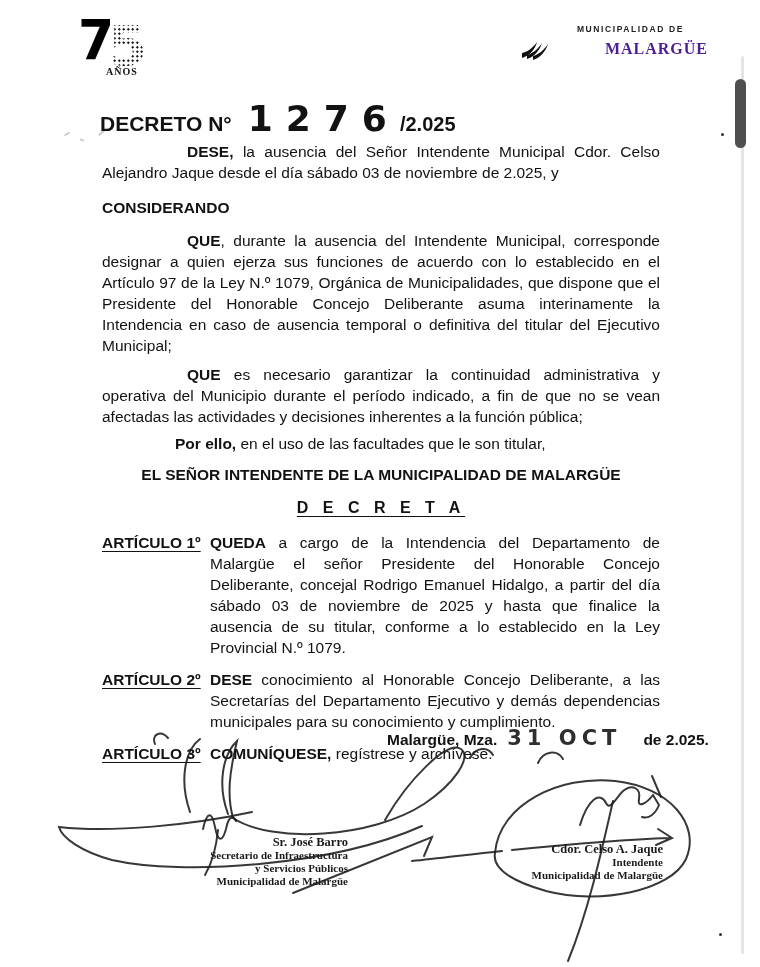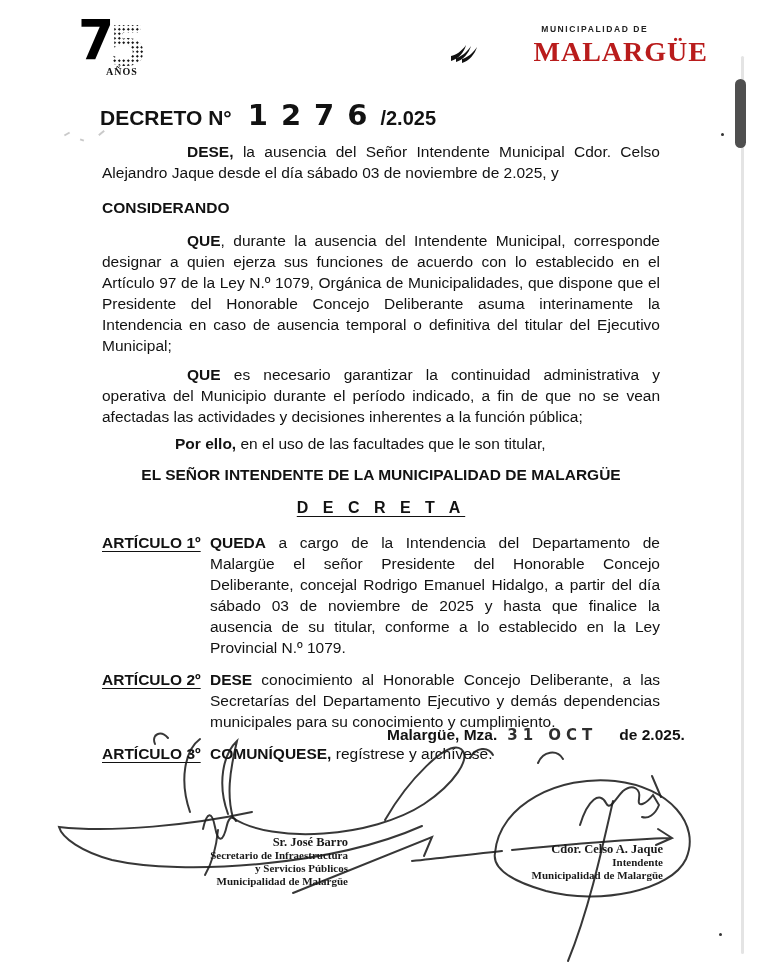--- a/index.html
+++ b/index.html
@@ -14,43 +14,43 @@
   .anniv-d5{
     font:900 56px/56px "DejaVu Sans",sans-serif;margin-left:-6px;margin-top:4px;
     background:radial-gradient(circle,#000 33%,transparent 40%) 0 0/4.5px 4.5px;
     -webkit-background-clip:text;background-clip:text;color:transparent;
   }
   .anniv-label{font:700 10px "Liberation Serif",serif;letter-spacing:1px;color:#111;margin:-8px 0 0 28px;}
   .muni{position:absolute;right:52px;top:24px;text-align:center;}
   .muni-small{font-size:8.5px;font-weight:600;letter-spacing:1.6px;color:#222;margin-left:34px;}
   .muni-row{display:flex;align-items:center;gap:5px;margin-top:2px;}
   .wing{width:34px;height:26px;}
-  .muni-name{font-family:"Liberation Serif",serif;font-weight:700;font-size:28px;letter-spacing:1px;color:#b91c1c;margin-left:47px;}
+  .muni-name{font-family:"Liberation Serif",serif;font-weight:700;font-size:16px;letter-spacing:1px;color:#4c1d95;margin-left:47px;}
   
   .doc-title{position:absolute;left:100px;top:98px;display:flex;align-items:baseline;}
   .t-label{font-size:21px;font-weight:bold;}
-  .t-number{font-family:"DejaVu Sans",sans-serif;font-weight:700;font-size:29px;letter-spacing:13px;margin-left:16px;}
+  .t-number{font-family:"DejaVu Sans",sans-serif;font-weight:700;font-size:36px;letter-spacing:13px;margin-left:16px;}
   .t-year{font-size:20px;font-weight:bold;margin-left:0px;}
   
   .doc-body{position:absolute;left:102px;top:141px;width:558px;font-size:15.5px;line-height:21px;}
   .par{margin:0 0 14px;text-align:justify;text-indent:85px;}
   .lead{font-weight:bold;}
   .considerando{font-weight:bold;margin:0 0 12px;}
   .que1{margin-bottom:8px;}
   .que2{margin-bottom:6px;}
   .porello{margin:0 0 10px;text-indent:73px;}
   .authority{text-align:center;font-weight:bold;margin:0 0 12px;}
   .decreta{text-align:center;margin:0 0 14px;}
   .decreta span{font-weight:bold;font-size:16px;letter-spacing:5px;text-decoration:underline;text-underline-offset:3px;}
   .article{display:flex;margin-bottom:11px;}
   .art-label{flex:none;width:108px;font-weight:bold;text-decoration:underline;text-underline-offset:3px;}
   .art-text{flex:1;text-align:justify;}
   
   .dateline{position:absolute;left:387px;top:726px;display:flex;align-items:baseline;font-weight:bold;font-size:15.5px;}
-  .stamp-date{font-family:"DejaVu Sans",sans-serif;font-weight:700;font-size:15px;letter-spacing:5px;margin-left:10px;opacity:.88;}
+  .stamp-date{font-family:"DejaVu Sans",sans-serif;font-weight:700;font-size:21px;letter-spacing:5px;margin-left:10px;opacity:.88;}
   .date-suffix{margin-left:22px;}
   
   .sig-svg{position:absolute;left:40px;top:732px;width:680px;height:232px;pointer-events:none;z-index:3;}
   .sig-svg path{fill:none;stroke:#1b1b1b;stroke-width:2;stroke-linecap:round;opacity:.88;}
   .sig-block{position:absolute;text-align:right;font-family:"Liberation Serif",serif;font-weight:700;color:#1a1a1a;z-index:2;}
   .sig-left{left:168px;top:835px;width:180px;}
   .sig-right{left:478px;top:842px;width:185px;}
   .sig-name{font-size:12.5px;line-height:14px;}
   .sig-line{font-size:11px;line-height:13px;}
   

